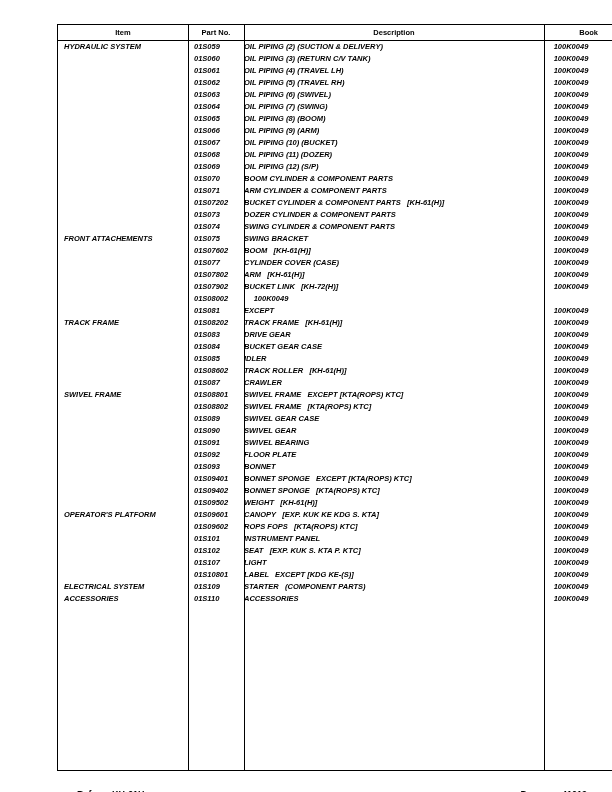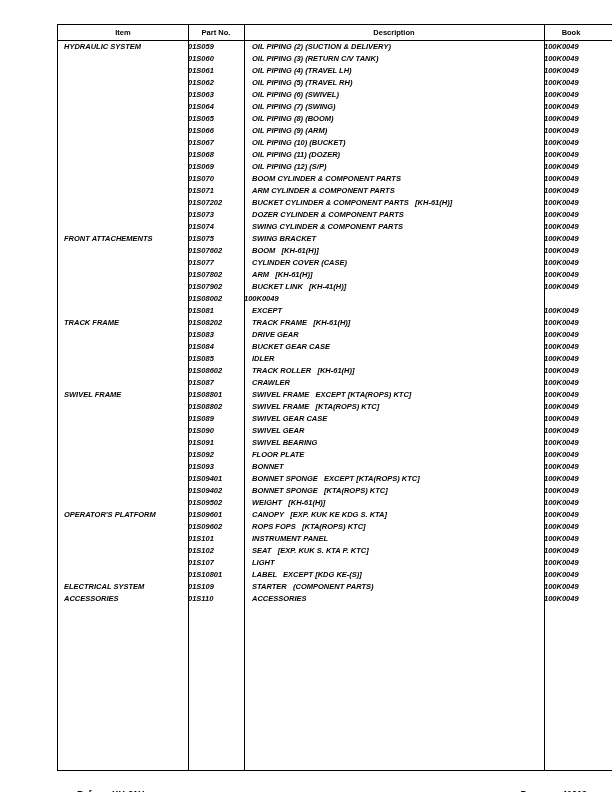--- a/index.html
+++ b/index.html
@@ -63,25 +63,25 @@
   .td {
     font-weight: bold;
     font-size: 7.5px;
     line-height: 12px;
     white-space: pre;
     overflow: hidden;
   }
   .col-item { width: 130px; flex: none; }
   .col-part { width: 56px;  flex: none; }
   .col-desc { width: 300px; flex: none; }
-  .col-book { width: 54px;  flex: none; }
+  .col-book { width: 54px;  flex: none; text-align: right; }
   .td.col-item { padding-left: 6px; }
-  .td.col-part { }
-  .td.col-desc { padding-left: 8px; }
-  .td.col-book { }
+  .td.col-part { padding-left: 6px; }
+  .td.col-desc { padding-left: 0; }
+  .td.col-book { text-align: center; }
   .footer {
     position: absolute;
     left: 57px;
     top: 773px;
     width: 540px;
     height: 14px;
     display: flex;
     justify-content: space-between;
     font-weight: bold;
     font-size: 9px;
@@ -227,21 +227,21 @@
         </div>
         <div class="tr">
           <div class="td col-item"></div>
           <div class="td col-part">01S07802</div>
           <div class="td col-desc">ARM   [KH-61(H)]</div>
           <div class="td col-book">100K0049</div>
         </div>
         <div class="tr">
           <div class="td col-item"></div>
           <div class="td col-part">01S07902</div>
-          <div class="td col-desc">BUCKET LINK   [KH-41(H)]</div>
+          <div class="td col-desc">BUCKET LINK   [KH-72(H)]</div>
           <div class="td col-book">100K0049</div>
         </div>
         <div class="tr">
           <div class="td col-item"></div>
           <div class="td col-part">01S08002</div>
           <div class="td col-book">100K0049</div>
         </div>
         <div class="tr">
           <div class="td col-item"></div>
           <div class="td col-part">01S081</div>

